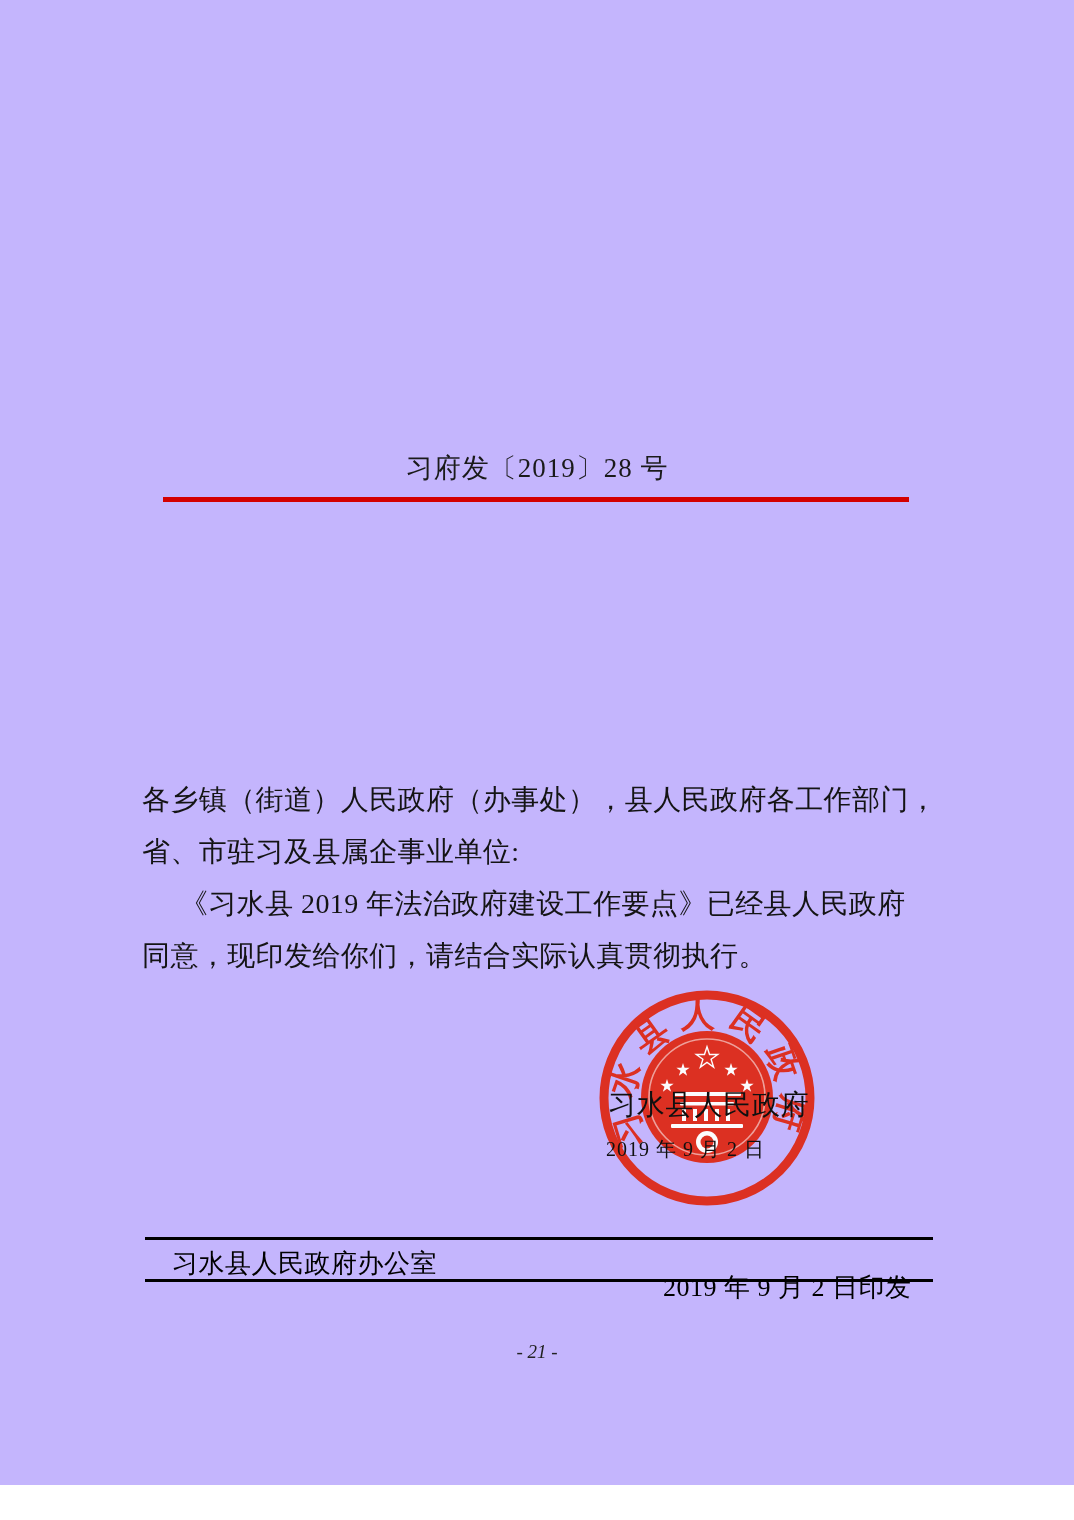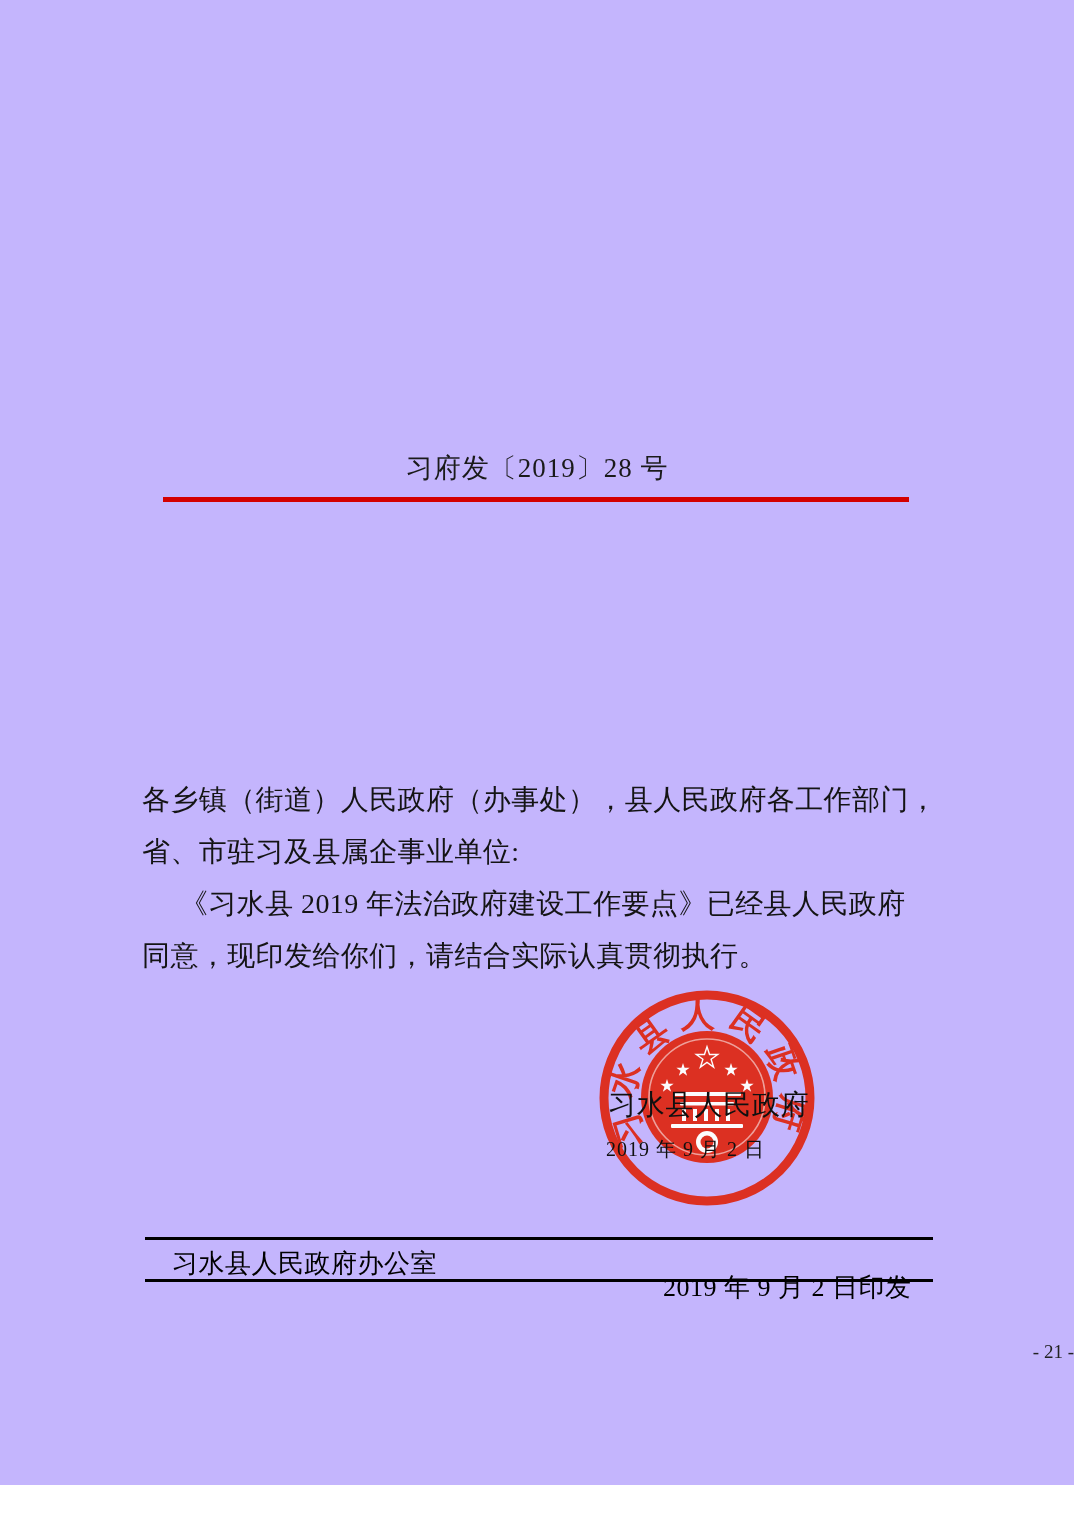--- a/index.html
+++ b/index.html
@@ -89,23 +89,24 @@
     position: absolute;
     left: 663px; top: 1270px;
     font-size: 26px;
     letter-spacing: 0.5px;
     white-space: nowrap;
   }
   .page-number {
     position: absolute;
     top: 1341px; left: 0;
     width: 100%;
-    text-align: right;
+    text-align: center;
     font-size: 19px;
     color: #222222;
+    font-style: italic;
   }
 </style>
 </head>
 <body>
 
 <div class="page">
 
   <div class="doc-number">习府发〔2019〕28 号</div>
 
   <div class="red-divider"></div>

